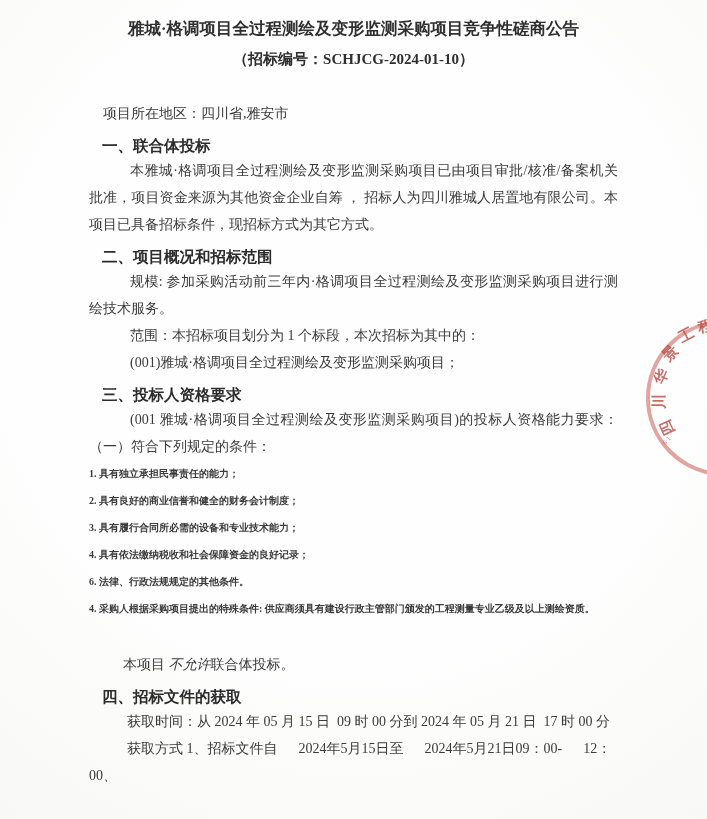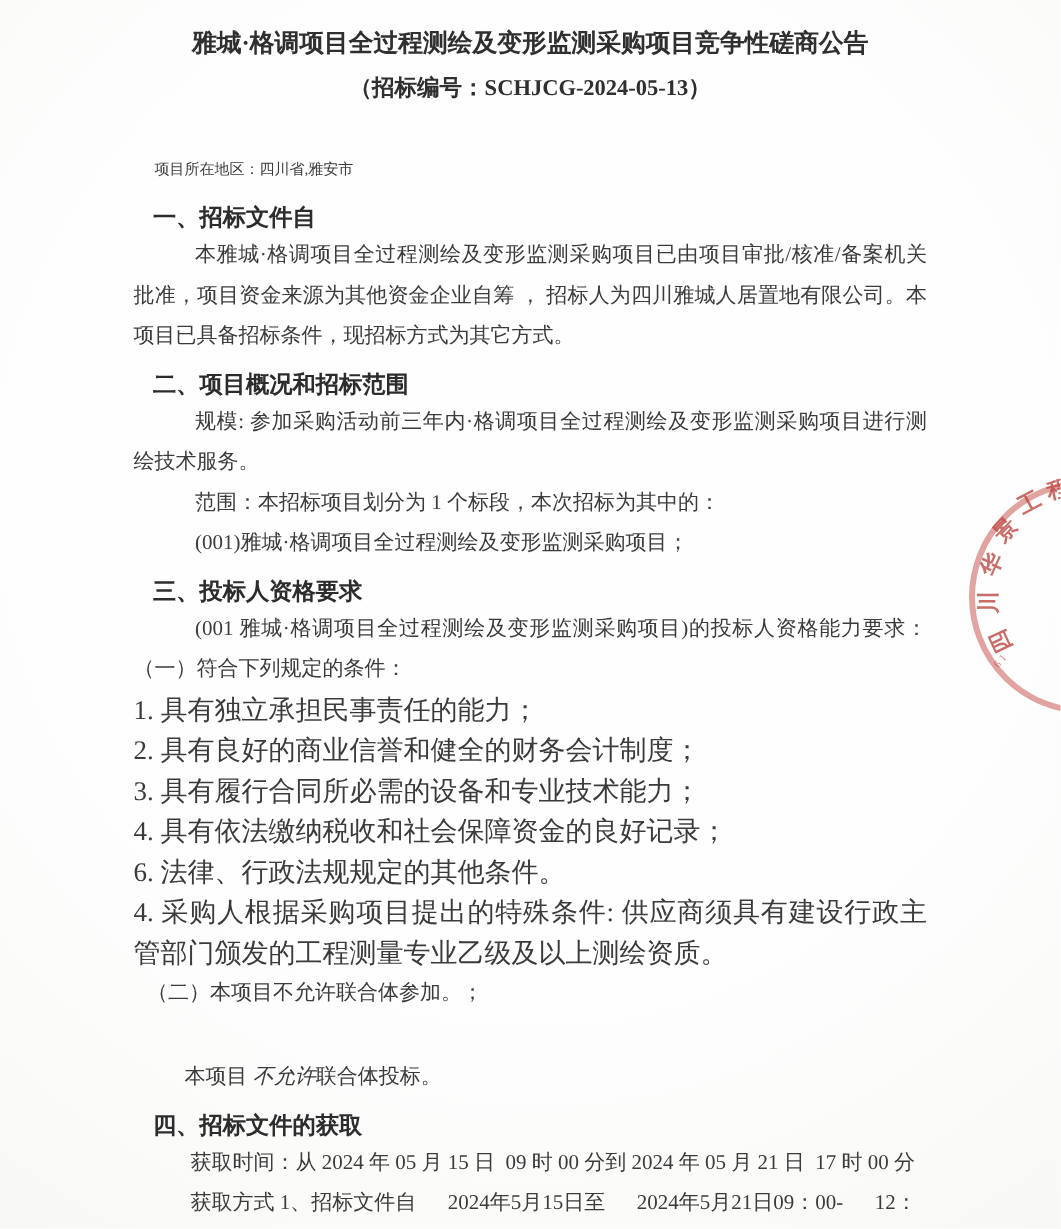--- a/index.html
+++ b/index.html
@@ -5,25 +5,25 @@
   html,body { margin:0; padding:0; }
   .page {
     position:relative; width:707px; height:819px; overflow:hidden;
     background:radial-gradient(circle at 50% 40%, #fefefe 55%, #f8f8f6 100%);
     font-family:"Liberation Serif","DejaVu Serif",serif;
     color:#3b3b3b;
   }
   .inner { padding:14px 89px 0 89px; }
   .title { font-size:16.5px; font-weight:bold; text-align:center; line-height:30px; color:#2f2f2f; }
   .subtitle { font-size:15px; font-weight:bold; text-align:center; line-height:30px; color:#2f2f2f; }
-  .loc { margin:26px 0 0 14px; font-size:10px; line-height:27px; }
+  .loc { margin:26px 0 0 14px; font-size:14px; line-height:27px; }
   .h { font-size:15.5px; font-weight:bold; line-height:22px; margin:8px 0 0 13px; color:#2c2c2c; }
   .p { font-size:14px; line-height:27px; margin:0; text-align:justify; }
   .fi { text-indent:41px; }
-  .item { font-size:18px; line-height:27px; margin:0; text-align:justify; }
+  .item { font-size:10px; line-height:27px; margin:0; text-align:justify;font-weight:bold; }
   .faint { color:#828282; }
   .jv1 { text-indent:9px; }
   .jv2 { text-indent:34px; text-align:left;margin-top:29px; }
   .pre { white-space:pre-wrap; text-align:left; }
   .mi38 { text-indent:38px; }
   .em-i { font-style:italic; }
 
   
   .stamp-layer { position:absolute; inset:0; pointer-events:none; }
   .seal-circle {
@@ -46,41 +46,40 @@
   .c4 { left:679px; top:326px; transform:rotate(-28deg); }
   .c5 { left:698px; top:317px; transform:rotate(-12deg); }
 </style>
 </head>
 <body>
 
 <div class="page">
   <div class="inner">
 
     <div class="title">雅城·格调项目全过程测绘及变形监测采购项目竞争性磋商公告</div>
-    <div class="subtitle">（招标编号：SCHJCG-2024-05-13）</div>
+    <div class="subtitle">（招标编号：SCHJCG-2024-01-10）</div>
 
     <div class="loc">项目所在地区：四川省,雅安市</div>
 
-    <div class="h">一、招标文件自</div>
+    <div class="h">一、联合体投标</div>
     <p class="p fi">本雅城·格调项目全过程测绘及变形监测采购项目已由项目审批/核准/备案机关批准，项目资金来源为其他资金企业自筹 ，  招标人为四川雅城人居置地有限公司。本项目已具备招标条件，现招标方式为其它方式。</p>
 
     <div class="h">二、项目概况和招标范围</div>
     <p class="p fi">规模: 参加采购活动前三年内·格调项目全过程测绘及变形监测采购项目进行测绘技术服务。</p>
     <p class="p fi">范围：本招标项目划分为 1 个标段，本次招标为其中的：</p>
     <p class="p fi">(001)雅城·格调项目全过程测绘及变形监测采购项目；</p>
 
     <div class="h">三、投标人资格要求</div>
     <p class="p fi">(001 雅城·格调项目全过程测绘及变形监测采购项目)的投标人资格能力要求：（一）符合下列规定的条件：</p>
     <p class="item">1. 具有独立承担民事责任的能力；</p>
     <p class="item">2. 具有良好的商业信誉和健全的财务会计制度；</p>
     <p class="item">3. 具有履行合同所必需的设备和专业技术能力；</p>
     <p class="item">4. 具有依法缴纳税收和社会保障资金的良好记录；</p>
     <p class="item">6. 法律、行政法规规定的其他条件。</p>
     <p class="item">4. 采购人根据采购项目提出的特殊条件: 供应商须具有建设行政主管部门颁发的工程测量专业乙级及以上测绘资质。</p>
-    <p class="p jv1">（二）本项目不允许联合体参加。；</p>
     <p class="p jv2"><span>本项目 </span><span class="em-i">不允许</span><span>联合体投标。</span></p>
 
     <div class="h">四、招标文件的获取</div>
     <p class="p pre mi38">获取时间：从 2024 年 05 月 15 日  09 时 00 分到 2024 年 05 月 21 日  17 时 00 分</p>
     <p class="p pre mi38">获取方式 1、招标文件自      2024年5月15日至      2024年5月21日09：00-      12：00、</p>
 
   </div>
 
   <div class="stamp-layer">
     <div class="seal-circle"></div>

